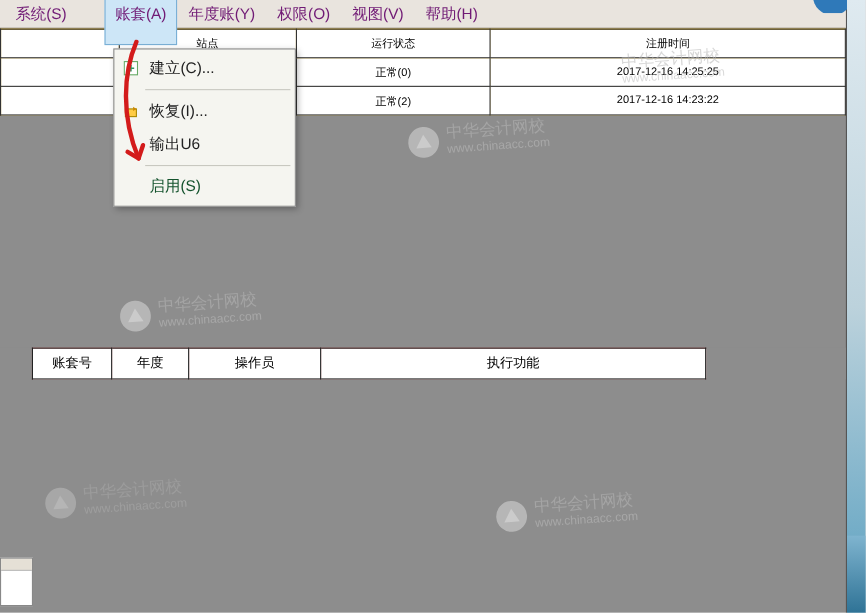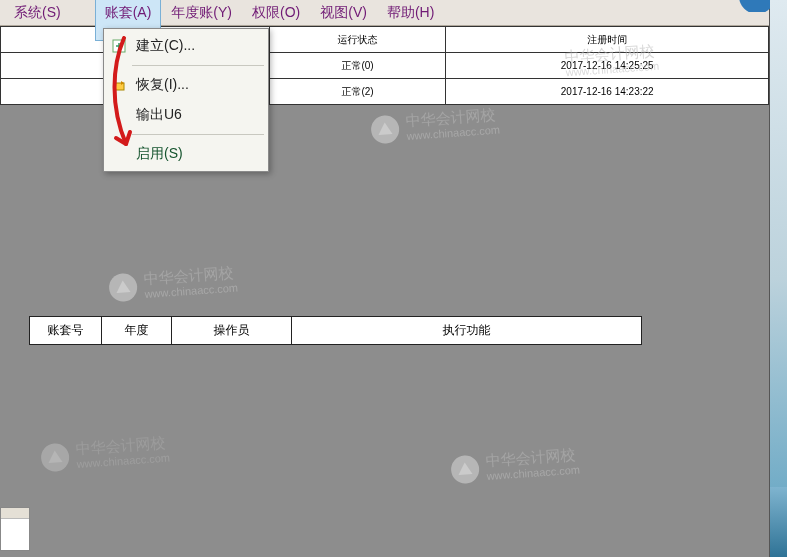--- a/index.html
+++ b/index.html
@@ -61,21 +61,21 @@
   table.data th { background:#fff; }
   .col-a{width:14%;}
   .col-b{width:21%;}
   .col-c{width:23%;}
   .col-d{width:42%;}
 
   
   .dropdown {
     position:absolute;
     left:103px;
-    top:28px;
+    top:44px;
     width:166px;
     background:#f5f5f0;
     border:1px solid #8a8a8a;
     box-shadow:2px 2px 6px rgba(0,0,0,0.3);
     z-index:10;
     padding:2px 0;
   }
   .dropdown .dd-item{
     padding:6px 10px 6px 32px;
     font-size:14px;

